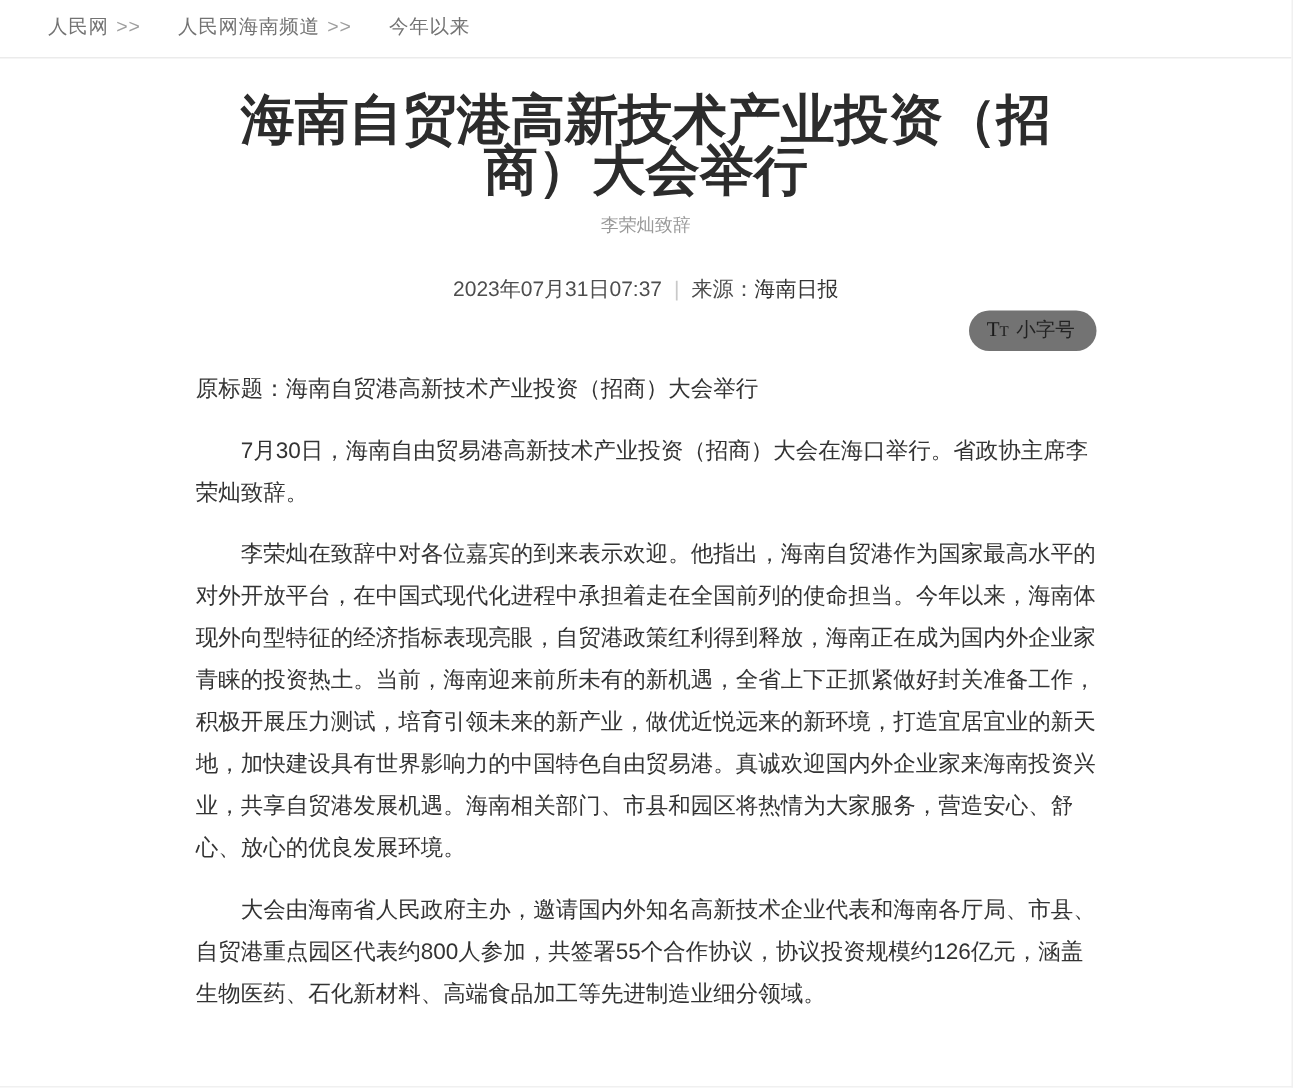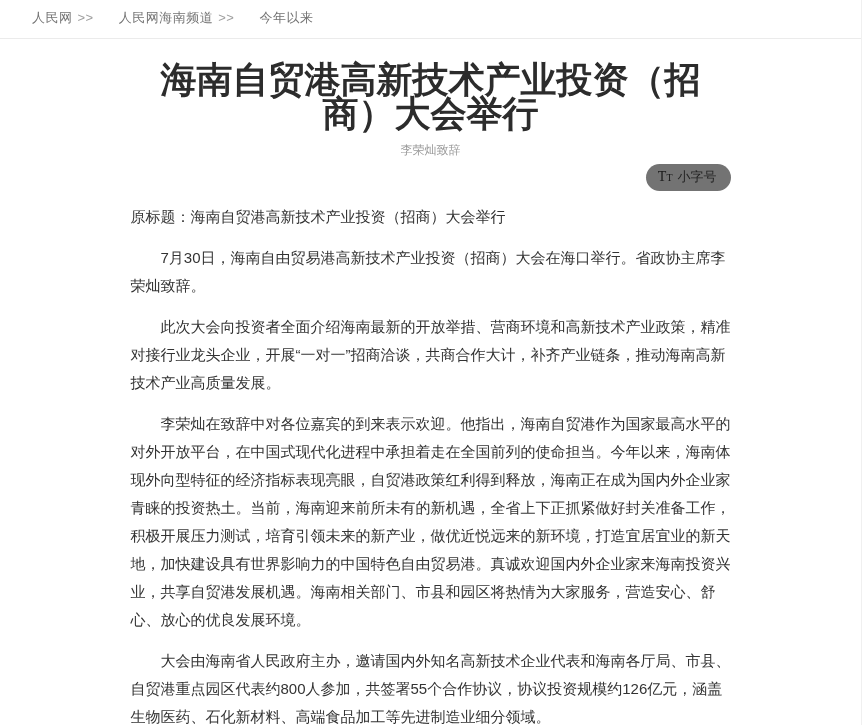--- a/index.html
+++ b/index.html
@@ -114,31 +114,33 @@
   </nav>
 
   <hr class="top-divider">
 
   <main class="article">
 
     <h1 class="title">海南自贸港高新技术产业投资（招商）大会举行</h1>
 
     <div class="subtitle">李荣灿致辞</div>
 
+    <div class="meta">
+      <span>2023年07月31日07:37</span><span class="pipe">|</span><span>来源：</span><a href="#" class="source-link">海南日报</a>
+    </div>
 
     <div class="toolbar">
       <button class="font-size-btn">
         <span class="tt"><span class="t-big">T</span><span class="t-small">T</span></span><span>小字号</span>
       </button>
     </div>
 
     <article class="content">
       <p class="original-title">原标题：海南自贸港高新技术产业投资（招商）大会举行</p>
       <p class="para">7月30日，海南自由贸易港高新技术产业投资（招商）大会在海口举行。省政协主席李荣灿致辞。</p>
-      <p class="para">此次大会向投资者全面介绍海南最新的开放举措、营商环境和高新技术产业政策，精准对接行业龙头企业，开展“一对一”招商洽谈，共商合作大计，补齐产业链条，推动海南高新技术产业高质量发展。</p>
       <p class="para">李荣灿在致辞中对各位嘉宾的到来表示欢迎。他指出，海南自贸港作为国家最高水平的对外开放平台，在中国式现代化进程中承担着走在全国前列的使命担当。今年以来，海南体现外向型特征的经济指标表现亮眼，自贸港政策红利得到释放，海南正在成为国内外企业家青睐的投资热土。当前，海南迎来前所未有的新机遇，全省上下正抓紧做好封关准备工作，积极开展压力测试，培育引领未来的新产业，做优近悦远来的新环境，打造宜居宜业的新天地，加快建设具有世界影响力的中国特色自由贸易港。真诚欢迎国内外企业家来海南投资兴业，共享自贸港发展机遇。海南相关部门、市县和园区将热情为大家服务，营造安心、舒心、放心的优良发展环境。</p>
       <p class="para">大会由海南省人民政府主办，邀请国内外知名高新技术企业代表和海南各厅局、市县、自贸港重点园区代表约800人参加，共签署55个合作协议，协议投资规模约126亿元，涵盖生物医药、石化新材料、高端食品加工等先进制造业细分领域。</p>
 
     </article>
 
   </main>
 
 </div>
 
 </body></html>

